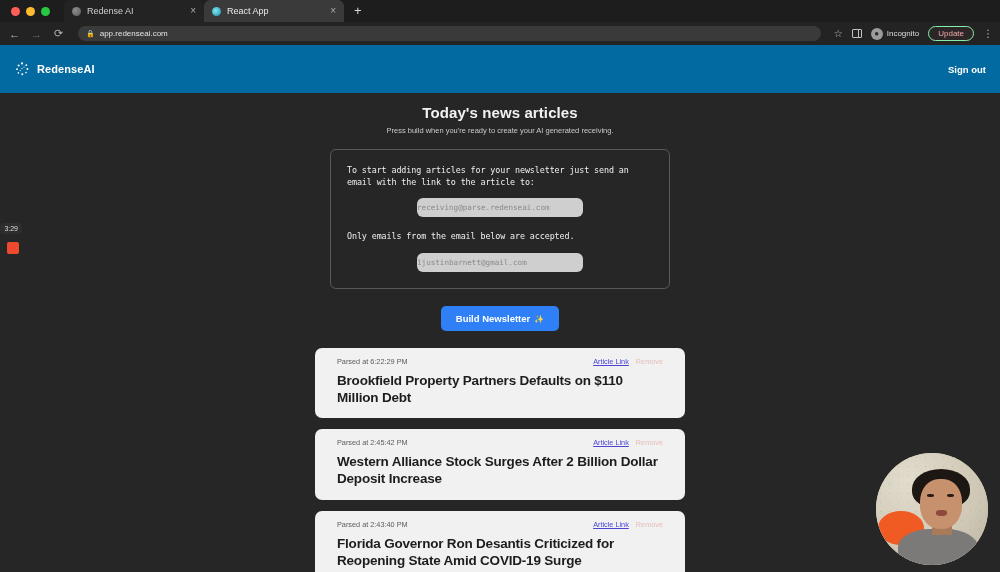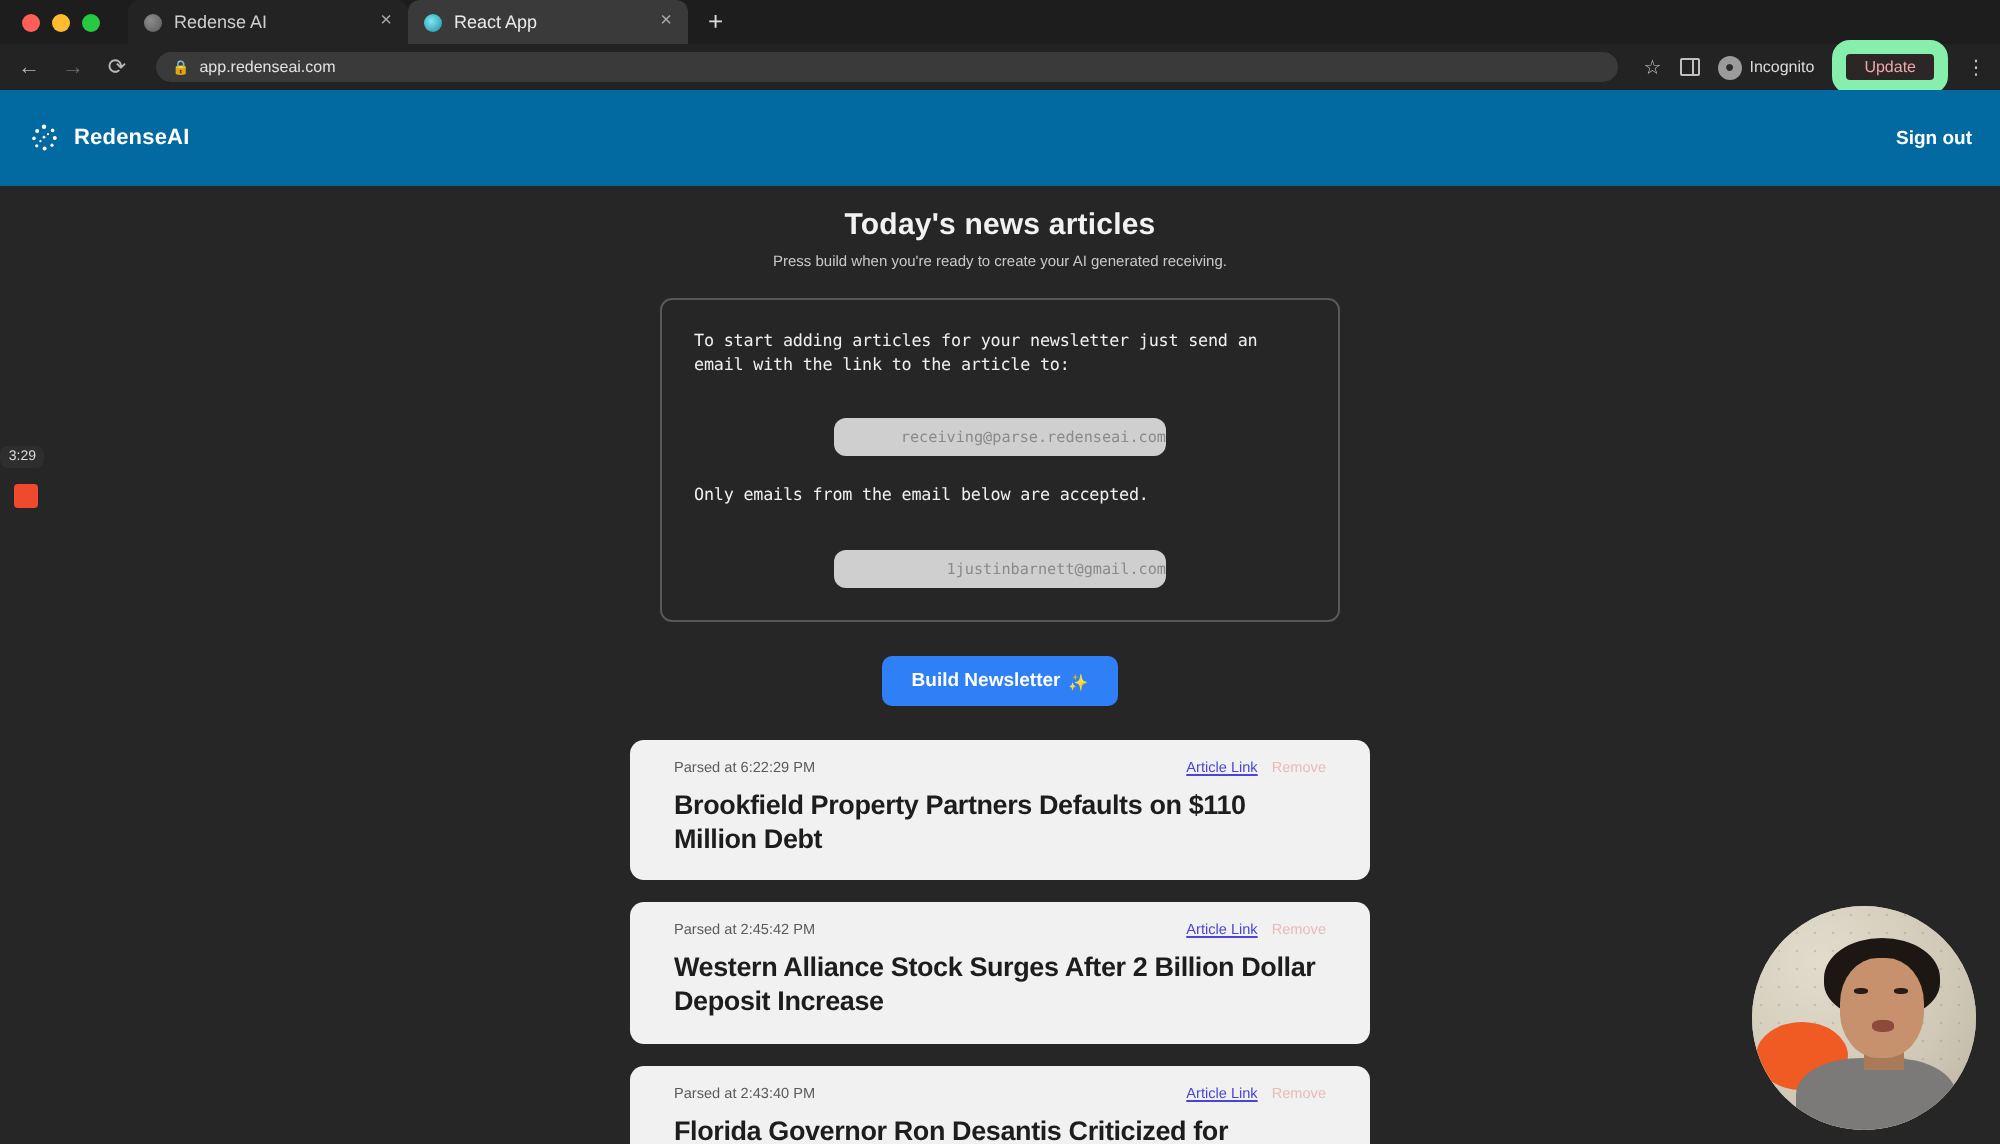--- a/index.html
+++ b/index.html
@@ -53,21 +53,21 @@
   .omnibox .url { font-size: 8px; color: #e2e2e2; }
   .tb-icon { color: #c4c4c4; font-size: 10px; }
   .incognito-chip { display: flex; align-items: center; gap: 4px; }
   .incognito-avatar {
     width: 12px; height: 12px; border-radius: 50%; background: #9b9b9b;
     display: flex; align-items: center; justify-content: center;
     font-size: 8px; color: #2c2c2c;
   }
   .incognito-label { font-size: 8px; color: #dcdcdc; }
   .update-pill {
-    border: 7px solid #86efac; color: #eda9a9; font-size: 8px;
+    border: 1px solid #86efac; color: #eda9a9; font-size: 8px;
     border-radius: 9px; padding: 2px 9px; background: #2c2626;
   }
   .kebab { color: #c0c0c0; font-size: 10px; letter-spacing: 0; width: 9px; text-align: center; }
   .sq-icon {
     width: 10px; height: 9px; border: 1px solid #c0c0c0; border-radius: 1px;
     position: relative;
   }
   .sq-icon::after { content: ""; position: absolute; left: 5px; top: 0; bottom: 0; width: 1px; background: #c0c0c0; }
 
   
@@ -90,22 +90,22 @@
 
   .info-card {
     width: 340px; margin: 14px auto 0; border: 1px solid #585858;
     border-radius: 6px; padding: 14px 16px 16px;
   }
   .info-text {
     font-family: "DejaVu Sans Mono", monospace; font-size: 8.4px;
     color: #f0f0f0; line-height: 1.45; letter-spacing: -0.1px;
   }
   .email-pill {
-    width: 166px; margin: 21px auto 0; background: #cfcfcf; border-radius: 6px;
-    padding: 5px 0; text-align: right;
+    width: 166px; margin: 10px auto 0; background: #cfcfcf; border-radius: 6px;
+    padding: 5px 0; text-align: left;
     font-family: "DejaVu Sans Mono", monospace; font-size: 7.6px; color: #8a8a8a;
   }
   .info-text.second { margin-top: 13px; }
 
   .build-row { display: flex; justify-content: center; margin-top: 17px; }
   .build-btn {
     background: #2f80f7; color: #fff; font-size: 9.5px; font-weight: bold;
     border: none; border-radius: 5px; padding: 7px 15px; display: flex;
     align-items: flex-end; gap: 4px; font-family: "Liberation Sans", sans-serif;
   }

